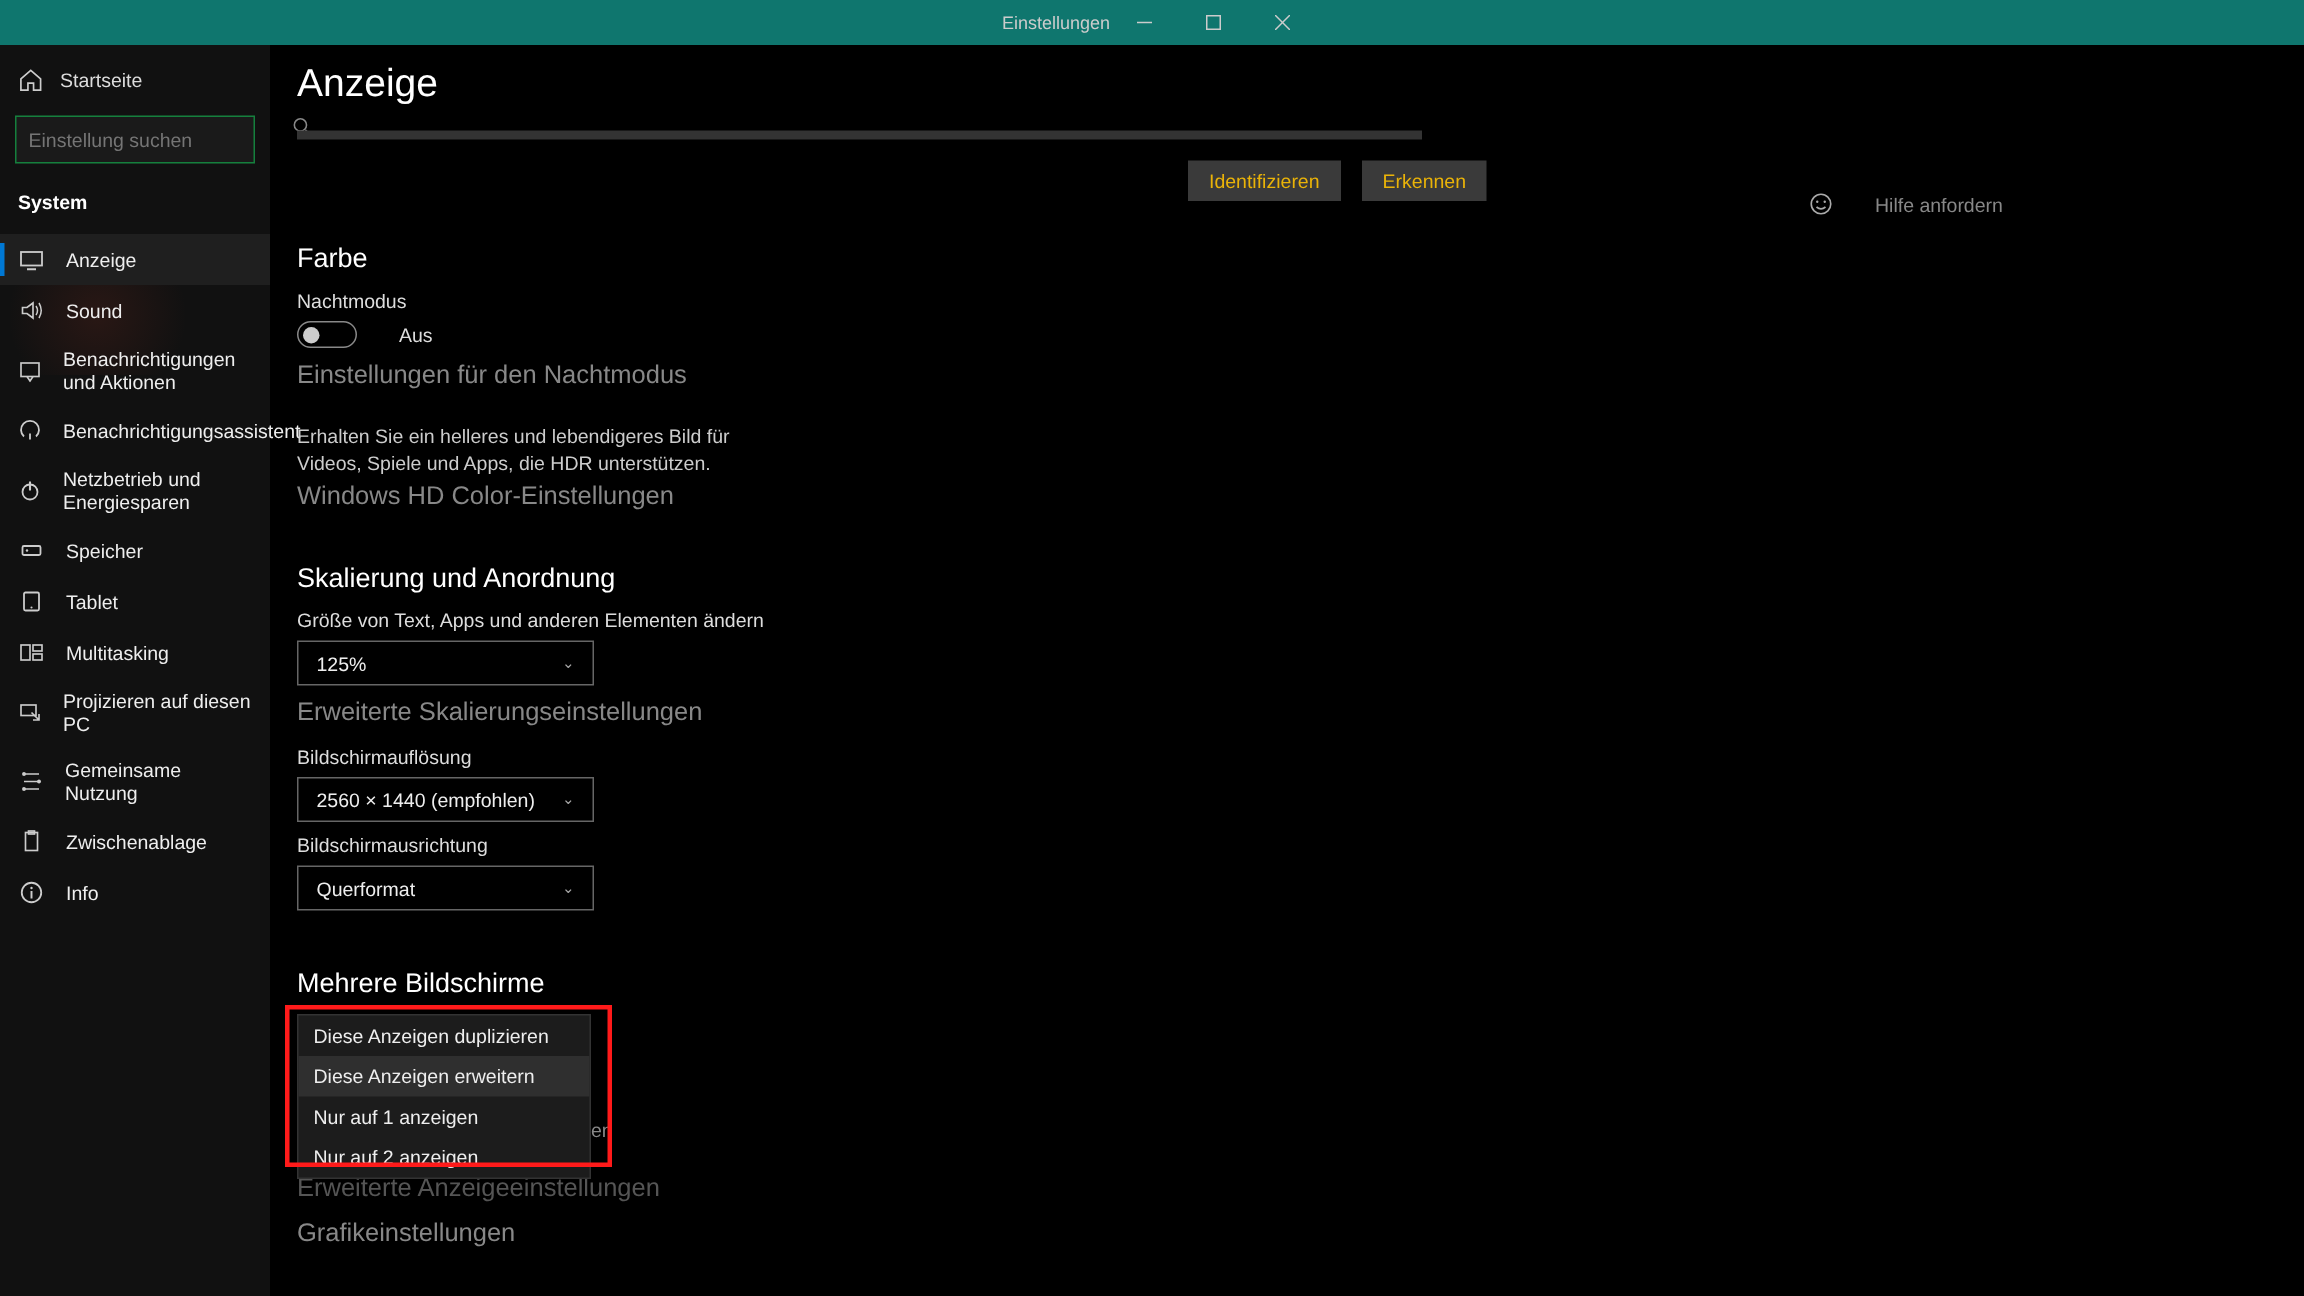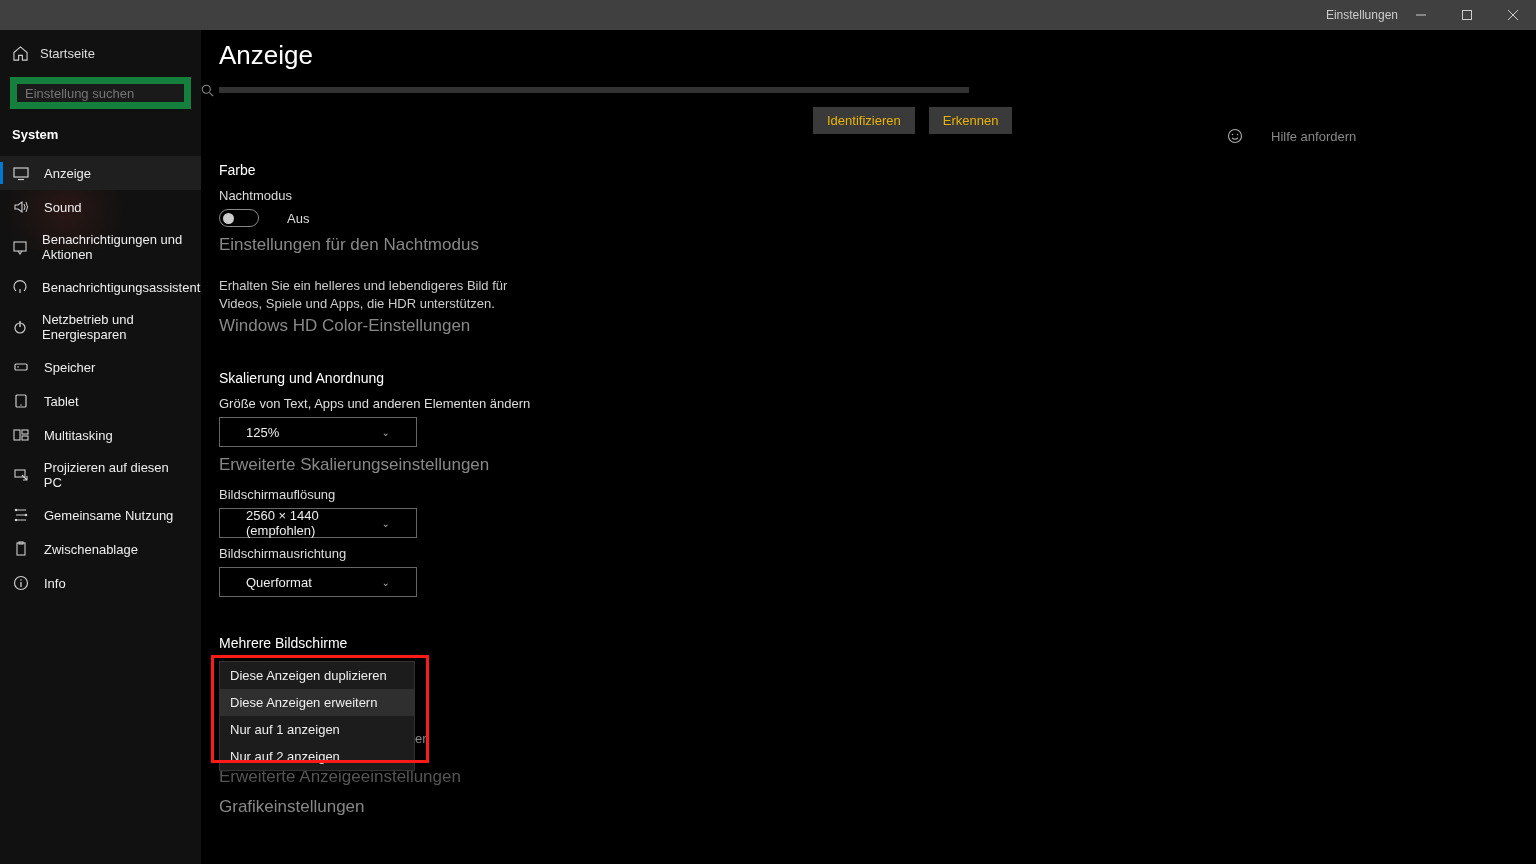--- a/index.html
+++ b/index.html
@@ -1,49 +1,49 @@
 <!DOCTYPE html>
 <html><head>
 <meta charset="utf-8">
 <style>
 * { margin: 0; padding: 0; box-sizing: border-box; font-family: 'Segoe UI', Tahoma, sans-serif; }
 body { background: #000; color: #fff; width: 1536px; height: 864px; overflow: hidden; display: flex; flex-direction: column; }
-.titlebar { height: 30px; display: flex; align-items: center; justify-content: flex-end; background: #404040; }
+.titlebar { height: 30px; display: flex; align-items: center; justify-content: center; background: #0f766e; }
 .titlebar-left { padding-left: 10px; font-size: 12px; color: #ccc; }
 .titlebar-right { display: flex; }
 .tb-btn { width: 46px; height: 30px; display: flex; align-items: center; justify-content: center; color: #ccc; cursor: pointer; }
 .main { flex: 1; display: flex; overflow: hidden; }
-.sidebar { width: 201px; background: #111; padding: 8px 0; display: flex; flex-direction: column; position: relative; }
+.sidebar { width: 180px; background: #111; padding: 8px 0; display: flex; flex-direction: column; position: relative; }
 .sidebar::before { content:''; position:absolute; top:140px; left:-10px; width:150px; height:80px; background: radial-gradient(circle, rgba(180,60,40,0.15) 0%, transparent 70%); pointer-events:none; }
 .home-row { display: flex; align-items: center; padding: 8px 12px; gap: 12px; cursor: pointer; margin-bottom: 4px; }
 .home-row .ico { width: 16px; display:flex; align-items:center; justify-content:center; }
 .home-row span.lbl { font-size: 13px; color: #ddd; }
-.searchbox { margin: 4px 10px 10px 10px; height: 32px; border: 7px solid #15803d; background: #1a1a1a; display: flex; padding: 0 8px; }
+.searchbox { margin: 4px 10px 10px 10px; height: 32px; border: 1px solid #15803d; background: #1a1a1a; display: flex; padding: 0 8px; }
 .searchbox input { background: transparent; border: none; outline: none; color: #aaa; font-size: 13px; flex: 1; }
 .searchbox .search-ico { color: #888; font-size: 13px; }
 .category { padding: 8px 12px; font-size: 13px; font-weight: 600; color: #fff; margin-bottom: 6px; }
 .nav-item { display: flex; align-items: center; padding: 8px 12px; gap: 14px; cursor: pointer; position: relative; }
 .nav-item.active { background: #1f1f1f; }
 .nav-item.active::before { content: ''; position: absolute; left: 0; top: 6px; bottom: 6px; width: 3px; background: #0078d4; }
 .nav-item .ico { width: 18px; height: 18px; display: flex; align-items: center; justify-content: center; color: #ccc; }
 .nav-item .lbl { font-size: 13px; color: #eee; }
 .content { flex: 1; overflow-y: auto; padding: 6px 0 40px 18px; position: relative; }
 .page-title { font-size: 26px; font-weight: 400; margin: 4px 0 16px 0; }
 .monitor-strip { width: 750px; height: 6px; background: #333; margin-bottom: 14px; }
 .btn-row { display: flex; gap: 14px; margin-bottom: 28px; margin-left: 594px; }
 .btn { background: #3a3a3a; border: none; color: #eab308; padding: 6px 14px; font-size: 13px; cursor: pointer; min-width: 60px; }
-.section-h { font-size: 14px; font-weight: 400; margin: 12px 0 10px 0; }
+.section-h { font-size: 18px; font-weight: 400; margin: 12px 0 10px 0; }
 .setting-lbl { font-size: 13px; color: #ddd; margin-bottom: 6px; }
 .toggle-row { display: flex; align-items: center; gap: 28px; margin-bottom: 8px; }
 .toggle { width: 40px; height: 18px; border: 1px solid #888; border-radius: 10px; position: relative; cursor: pointer; background: #000; }
 .toggle .knob { width: 11px; height: 11px; background: #ccc; border-radius: 50%; position: absolute; top: 2.5px; left: 3px; }
 .toggle-state { font-size: 13px; color: #ddd; }
 .link { font-size: 17px; color: #888; cursor: pointer; margin-bottom: 4px; display: inline-block; }
 .desc { font-size: 13px; color: #ccc; max-width: 310px; line-height: 1.35; margin-bottom: 4px; }
-.dropdown { width: 198px; height: 30px; border: 1px solid #666; background: #000; display: flex; align-items: center; justify-content: space-between; padding: 0 26px; cursor: pointer; margin-bottom: 8px; }
+.dropdown { width: 198px; height: 30px; border: 1px solid #666; background: #000; display: flex; align-items: center; justify-content: space-between; padding: 0 12px; cursor: pointer; margin-bottom: 8px; }
 .dropdown .dd-val { font-size: 13px; color: #eee; }
 .dropdown .chev { color: #aaa; font-size: 10px; }
 .gap18 { height: 18px; }
 .help-panel { position: absolute; top: 98px; left: 1026px; display: flex; align-items: center; gap: 28px; color: #888; font-size: 13px; }
 .help-panel .ico { color: #aaa; }
 .dd-popup { position: absolute; width: 196px; background: #1c1c1c; border: 1px solid #333; z-index: 5; }
 .dd-popup .opt { padding: 6px 10px; font-size: 13px; color: #eee; cursor: pointer; }
 .dd-popup .opt.sel { background: #2f2f2f; }
 .red-frame { position: absolute; border: 3px solid #ff1a1a; pointer-events: none; z-index: 10; }
 .partial-link { position:absolute; font-size:13px; color:#888; }

